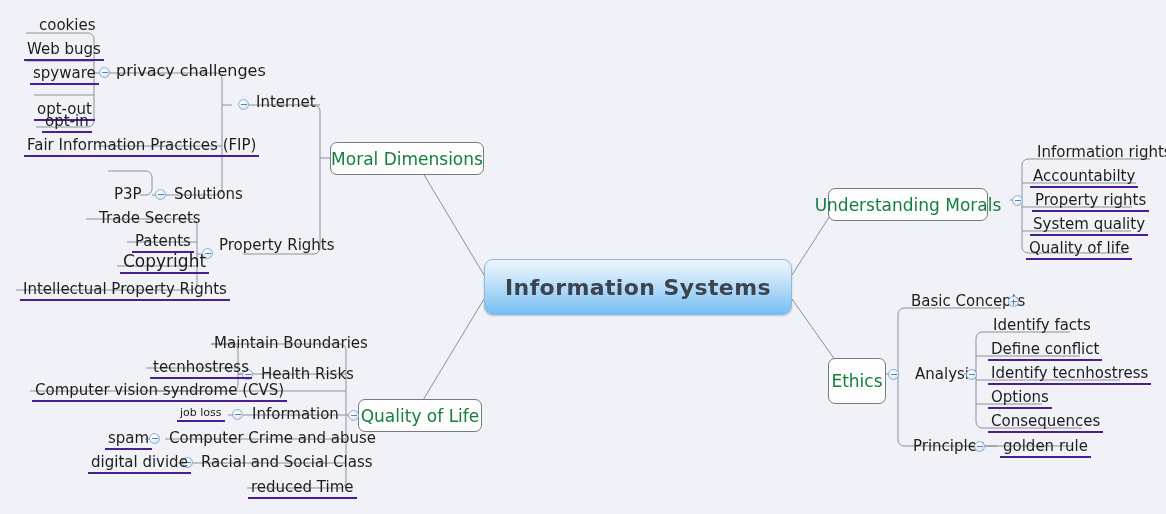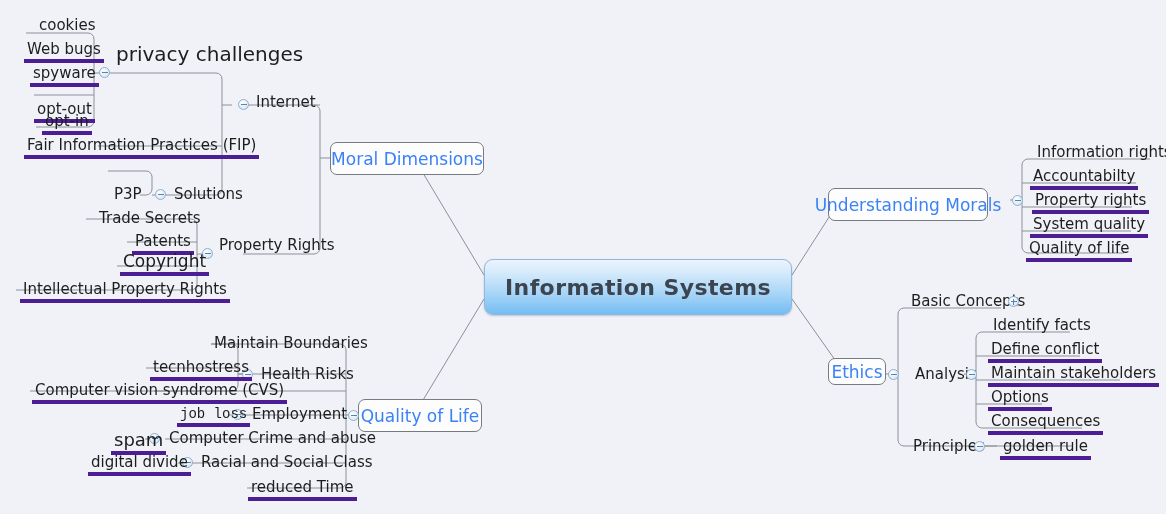--- a/index.html
+++ b/index.html
@@ -29,35 +29,35 @@
   }
 
   
   .branch-node{
     position:absolute;
     box-sizing:border-box;
     border:1px solid #767b82;
     border-radius:7px;
     background:#fdfdfe;
     display:flex;align-items:center;justify-content:center;
-    color:#3b82f6;
+    color:#15803d;
     white-space:nowrap;
   }
 
   
   .topic{
     position:absolute;
     white-space:nowrap;
     color:#1d1d1d;
     line-height:1;
   }
   .topic .txt{
     display:inline-block;
     padding:0 3px 2px 3px;
-    border-bottom:4px solid #4c1d95;
+    border-bottom:2px solid #4c1d95;
   }
   .topic.noline .txt{border-bottom:none;}
 
   
   .tog{
     position:absolute;
     width:11px;height:11px;
     border-radius:50%;
     box-sizing:border-box;
     border:1px solid #8fb0cf;
@@ -177,21 +177,21 @@
   </div>
 
   <div class="branch-node" style="left:330px;top:142px;width:154px;height:33px;font-size:17px;">
     <span>Moral Dimensions</span>
   </div>
 
   <div class="branch-node" style="left:828px;top:188px;width:160px;height:33px;font-size:17px;">
     <span>Understanding Morals</span>
   </div>
 
-  <div class="branch-node" style="left:828px;top:358px;width:58px;height:27px;font-size:17px;">
+  <div class="branch-node" style="left:828px;top:358px;width:58px;height:46px;font-size:17px;">
     <span>Ethics</span>
   </div>
 
   <div class="branch-node" style="left:358px;top:399px;width:124px;height:33px;font-size:17px;">
     <span>Quality of Life</span>
   </div>
 
   <div class="topic noline" style="left:253px;top:103px;font-size:15px;transform:translateY(-50%);">
     <span class="txt">Internet</span>
   </div>
@@ -199,21 +199,21 @@
     <i class="h"></i>
   </div>
 
   <div class="topic noline" style="left:216px;top:246px;font-size:15px;transform:translateY(-50%);">
     <span class="txt">Property Rights</span>
   </div>
   <div class="tog" style="left:202px;top:248px;">
     <i class="h"></i>
   </div>
 
-  <div class="topic noline" style="left:113px;top:55px;font-size:20px;transform:translateY(-50%);text-decoration:underline;">
+  <div class="topic noline" style="left:113px;top:72px;font-size:16px;transform:translateY(-50%);text-decoration:underline;">
     <span class="txt">privacy challenges</span>
   </div>
   <div class="tog" style="left:99px;top:67px;">
     <i class="h"></i>
   </div>
 
   <div class="topic" style="left:24px;top:138px;font-size:15px;">
     <span class="txt">Fair Information Practices (FIP)</span>
   </div>
 
@@ -305,42 +305,42 @@
     <span class="txt">golden rule</span>
   </div>
 
   <div class="topic noline" style="left:990px;top:318px;font-size:15px;">
     <span class="txt">Identify facts</span>
   </div>
   <div class="topic" style="left:988px;top:342px;font-size:15px;">
     <span class="txt">Define conflict</span>
   </div>
   <div class="topic" style="left:988px;top:366px;font-size:15px;">
-    <span class="txt">Maintain stakeholders</span>
+    <span class="txt">Identify tecnhostress</span>
   </div>
   <div class="topic" style="left:988px;top:390px;font-size:15px;">
     <span class="txt">Options</span>
   </div>
   <div class="topic" style="left:988px;top:414px;font-size:15px;">
     <span class="txt">Consequences</span>
   </div>
 
   <div class="tog" style="left:348px;top:410px;">
     <i class="h"></i>
   </div>
 
   <div class="topic noline" style="left:258px;top:367px;font-size:15px;">
     <span class="txt">Health Risks</span>
   </div>
   <div class="tog" style="left:242px;top:369px;">
     <i class="h"></i>
   </div>
 
   <div class="topic noline" style="left:249px;top:407px;font-size:15px;">
-    <span class="txt">Employment</span>
+    <span class="txt">Information</span>
   </div>
   <div class="tog" style="left:232px;top:409px;">
     <i class="h"></i>
   </div>
 
   <div class="topic noline" style="left:166px;top:431px;font-size:15px;">
     <span class="txt">Computer Crime and abuse</span>
   </div>
   <div class="tog" style="left:149px;top:433px;">
     <i class="h"></i>
@@ -360,23 +360,23 @@
   <div class="topic noline" style="left:211px;top:336px;font-size:15px;">
     <span class="txt">Maintain Boundaries</span>
   </div>
   <div class="topic" style="left:150px;top:360px;font-size:15px;">
     <span class="txt">tecnhostress</span>
   </div>
   <div class="topic" style="left:32px;top:383px;font-size:15px;">
     <span class="txt">Computer vision syndrome (CVS)</span>
   </div>
 
-  <div class="topic" style="left:177px;top:407px;font-size:14px;font-family:Liberation Mono, monospace;">
+  <div class="topic" style="left:177px;top:407px;font-size:11px;">
     <span class="txt">job loss</span>
   </div>
-  <div class="topic" style="left:105px;top:431px;font-size:18px;margin-left:6px;">
+  <div class="topic" style="left:105px;top:431px;font-size:15px;">
     <span class="txt">spam</span>
   </div>
   <div class="topic" style="left:88px;top:455px;font-size:15px;">
     <span class="txt">digital divide</span>
   </div>
 
 </div>
 
 </body></html>

